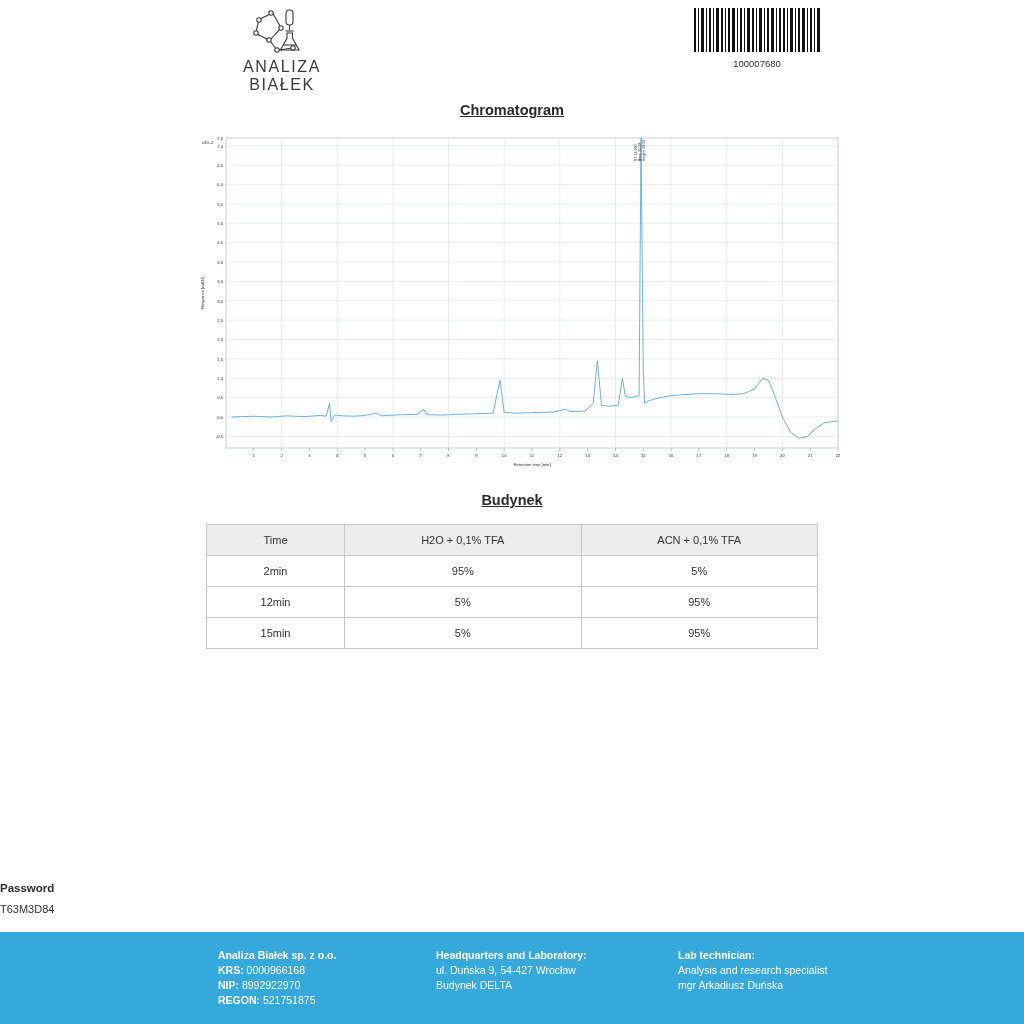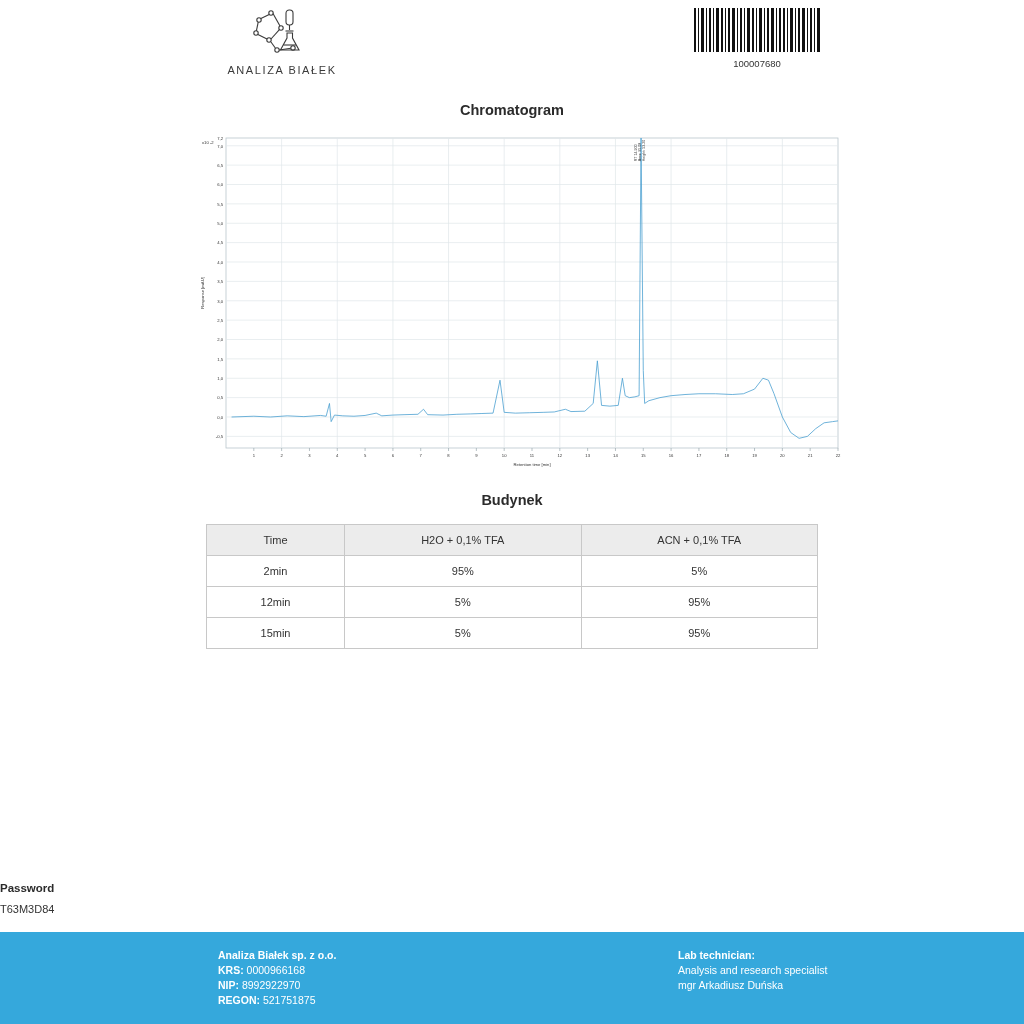--- a/index.html
+++ b/index.html
@@ -27,24 +27,23 @@
     top: 6px;
     width: 140px;
     text-align: center;
   }
   .logo-mark {
     width: 70px;
     height: 52px;
     margin: 0 auto;
   }
   .logo-text {
-    font-size: 11px;
+    font-size: 16px;
     letter-spacing: 1.6px;
     color: #3a3a3a;
-    margin-top: 6px;
   }
   .barcode-block {
     position: absolute;
     right: 202px;
     top: 8px;
     width: 130px;
     text-align: center;
   }
   .barcode {
     height: 44px;
@@ -57,20 +56,21 @@
     margin-top: 6px;
   }
 
   
   .section-title {
     text-align: center;
     font-size: 14.5px;
     font-weight: bold;
     color: #2b2b2b;
     margin: 0;
+    text-decoration: underline;
   }
   #chromatogram-title { margin-top: 10px; }
   #method-title { margin-top: 12px; }
 
   
   .chart-wrap {
     width: 660px;
     margin: 12px auto 0 auto;
     position: relative;
   }
@@ -356,19 +356,24 @@
 </div>
 
 <div class="footer">
   <div class="footer-col footer-col-1">
     <div class="footer-line footer-strong">Analiza Białek sp. z o.o.</div>
     <div class="footer-line"><span class="footer-strong">KRS:</span> <span>0000966168</span></div>
     <div class="footer-line"><span class="footer-strong">NIP:</span> <span>8992922970</span></div>
     <div class="footer-line"><span class="footer-strong">REGON:</span> <span>521751875</span></div>
   </div>
 
+  <div class="footer-col footer-col-2">
+    <div class="footer-line footer-strong">Headquarters and Laboratory:</div>
+    <div class="footer-line">ul. Duńska 9, 54-427 Wrocław</div>
+    <div class="footer-line">Budynek DELTA</div>
+  </div>
 
   <div class="footer-col footer-col-3">
     <div class="footer-line footer-strong">Lab technician:</div>
     <div class="footer-line">Analysis and research specialist</div>
     <div class="footer-line">mgr Arkadiusz Duńska</div>
   </div>
 </div>
 
 </body></html>

